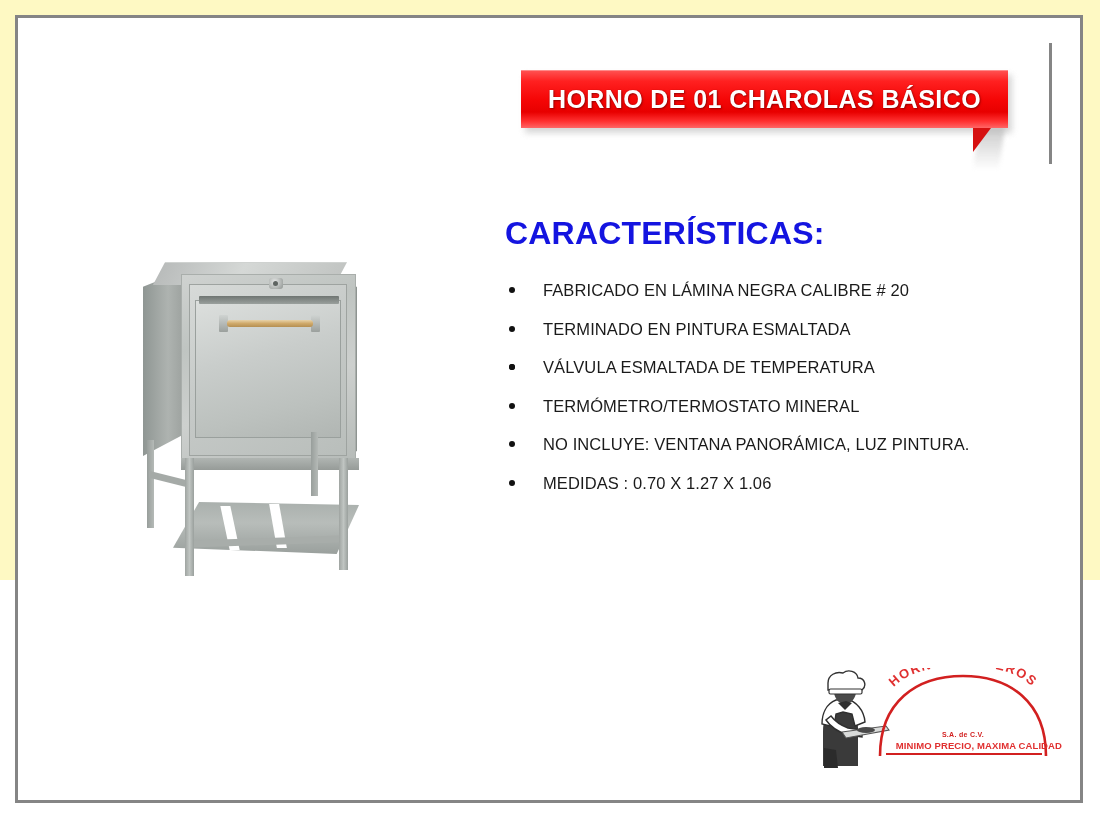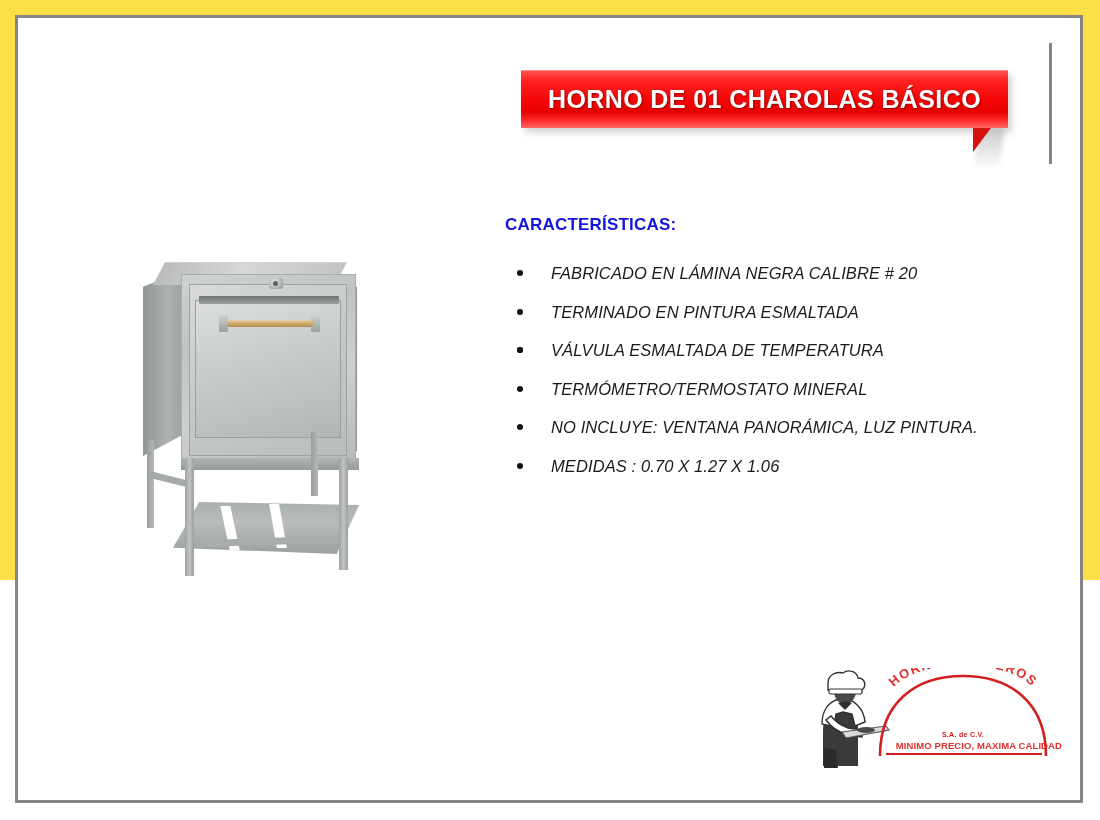--- a/index.html
+++ b/index.html
@@ -11,21 +11,21 @@
     width: 1100px;
     height: 820px;
     font-family: "Liberation Sans", sans-serif;
     overflow: hidden;
   }
 
   #slide {
     position: relative;
     width: 1100px;
     height: 580px;
-    background: #fde047;
+    background: #fef9c3;
   }
 
   
   #page-frame {
     position: absolute;
     left: 15px;
     top: 15px;
     width: 1068px;
     height: 788px;
     border: 3px solid #858585;
@@ -107,30 +107,29 @@
 
   
   #features {
     position: absolute;
     left: 505px;
     top: 215px;
     width: 540px;
   }
   #features-heading {
     color: #1414e0;
-    font-size: 17px;
+    font-size: 32px;
     font-weight: bold;
     letter-spacing: .2px;
     margin: 0 0 26px 0;
   }
   #features-list {
     list-style: none;
-    margin: 8px;
+    margin: 0;
     padding: 0;
-    font-style: italic;
   }
   #features-list li {
     position: relative;
     padding-left: 38px;
     margin-bottom: 13px;
     font-size: 16.5px;
     color: #1a1a1a;
     letter-spacing: .1px;
     line-height: 1.55;
   }

